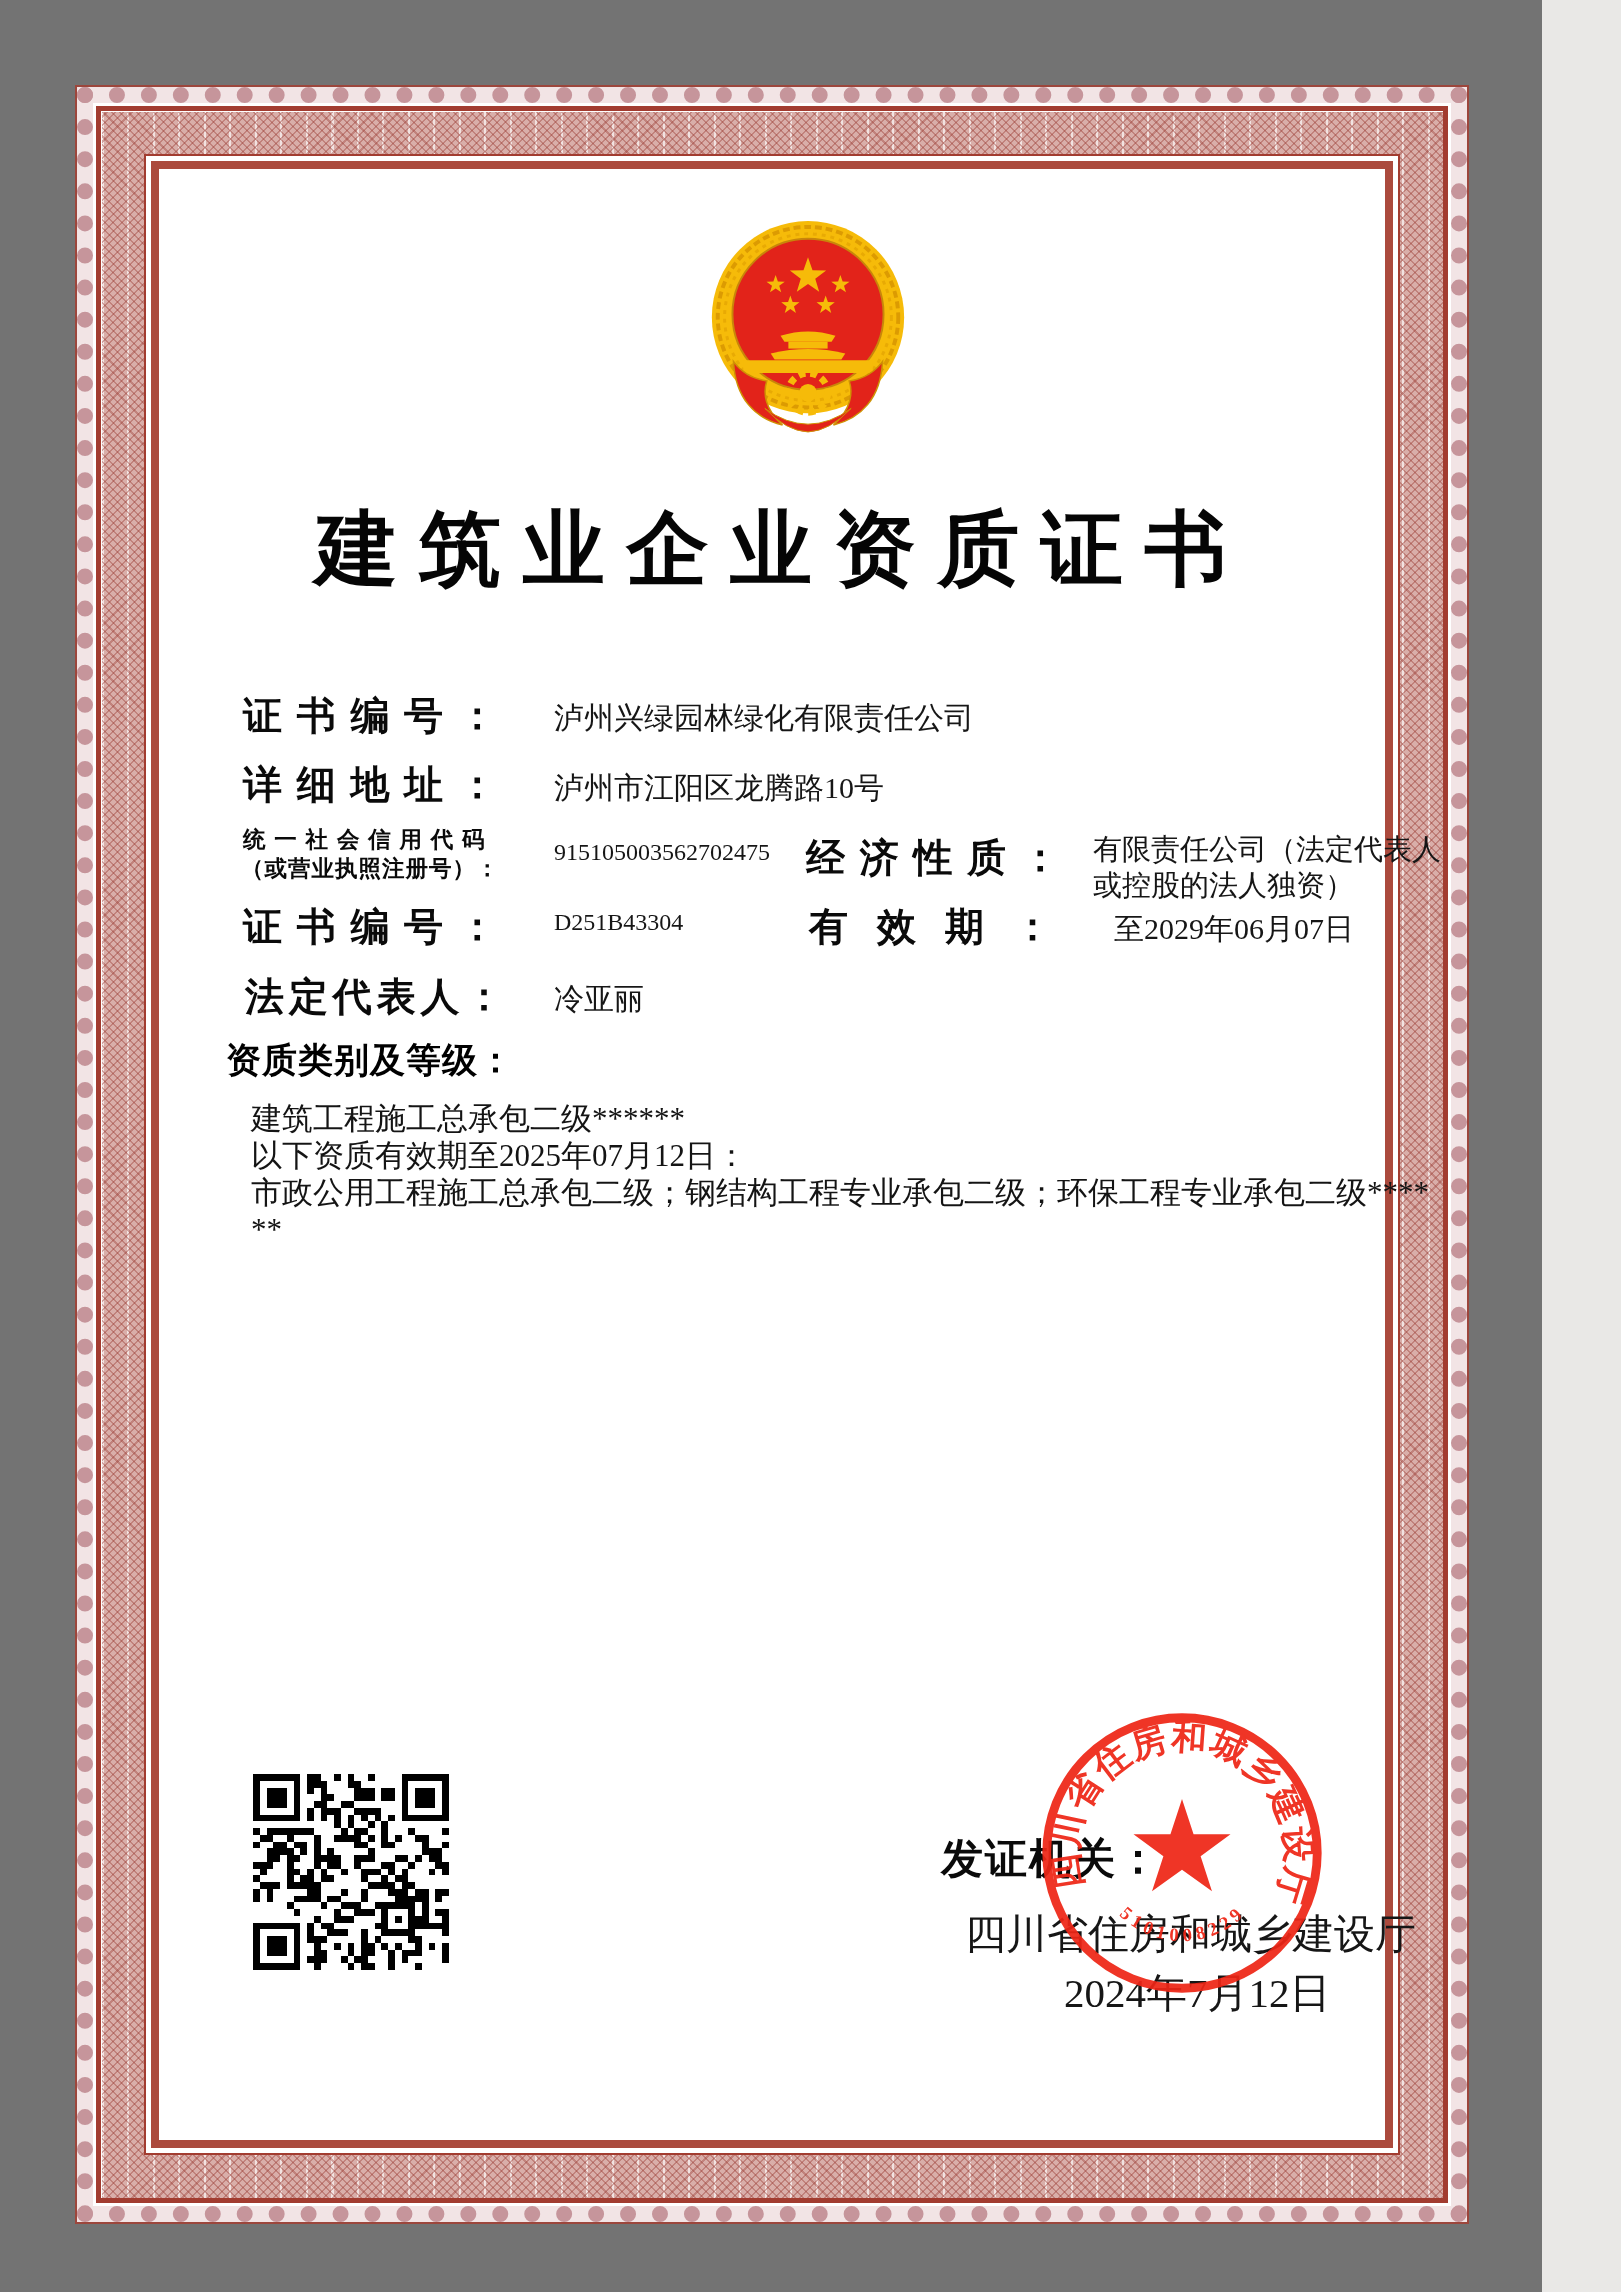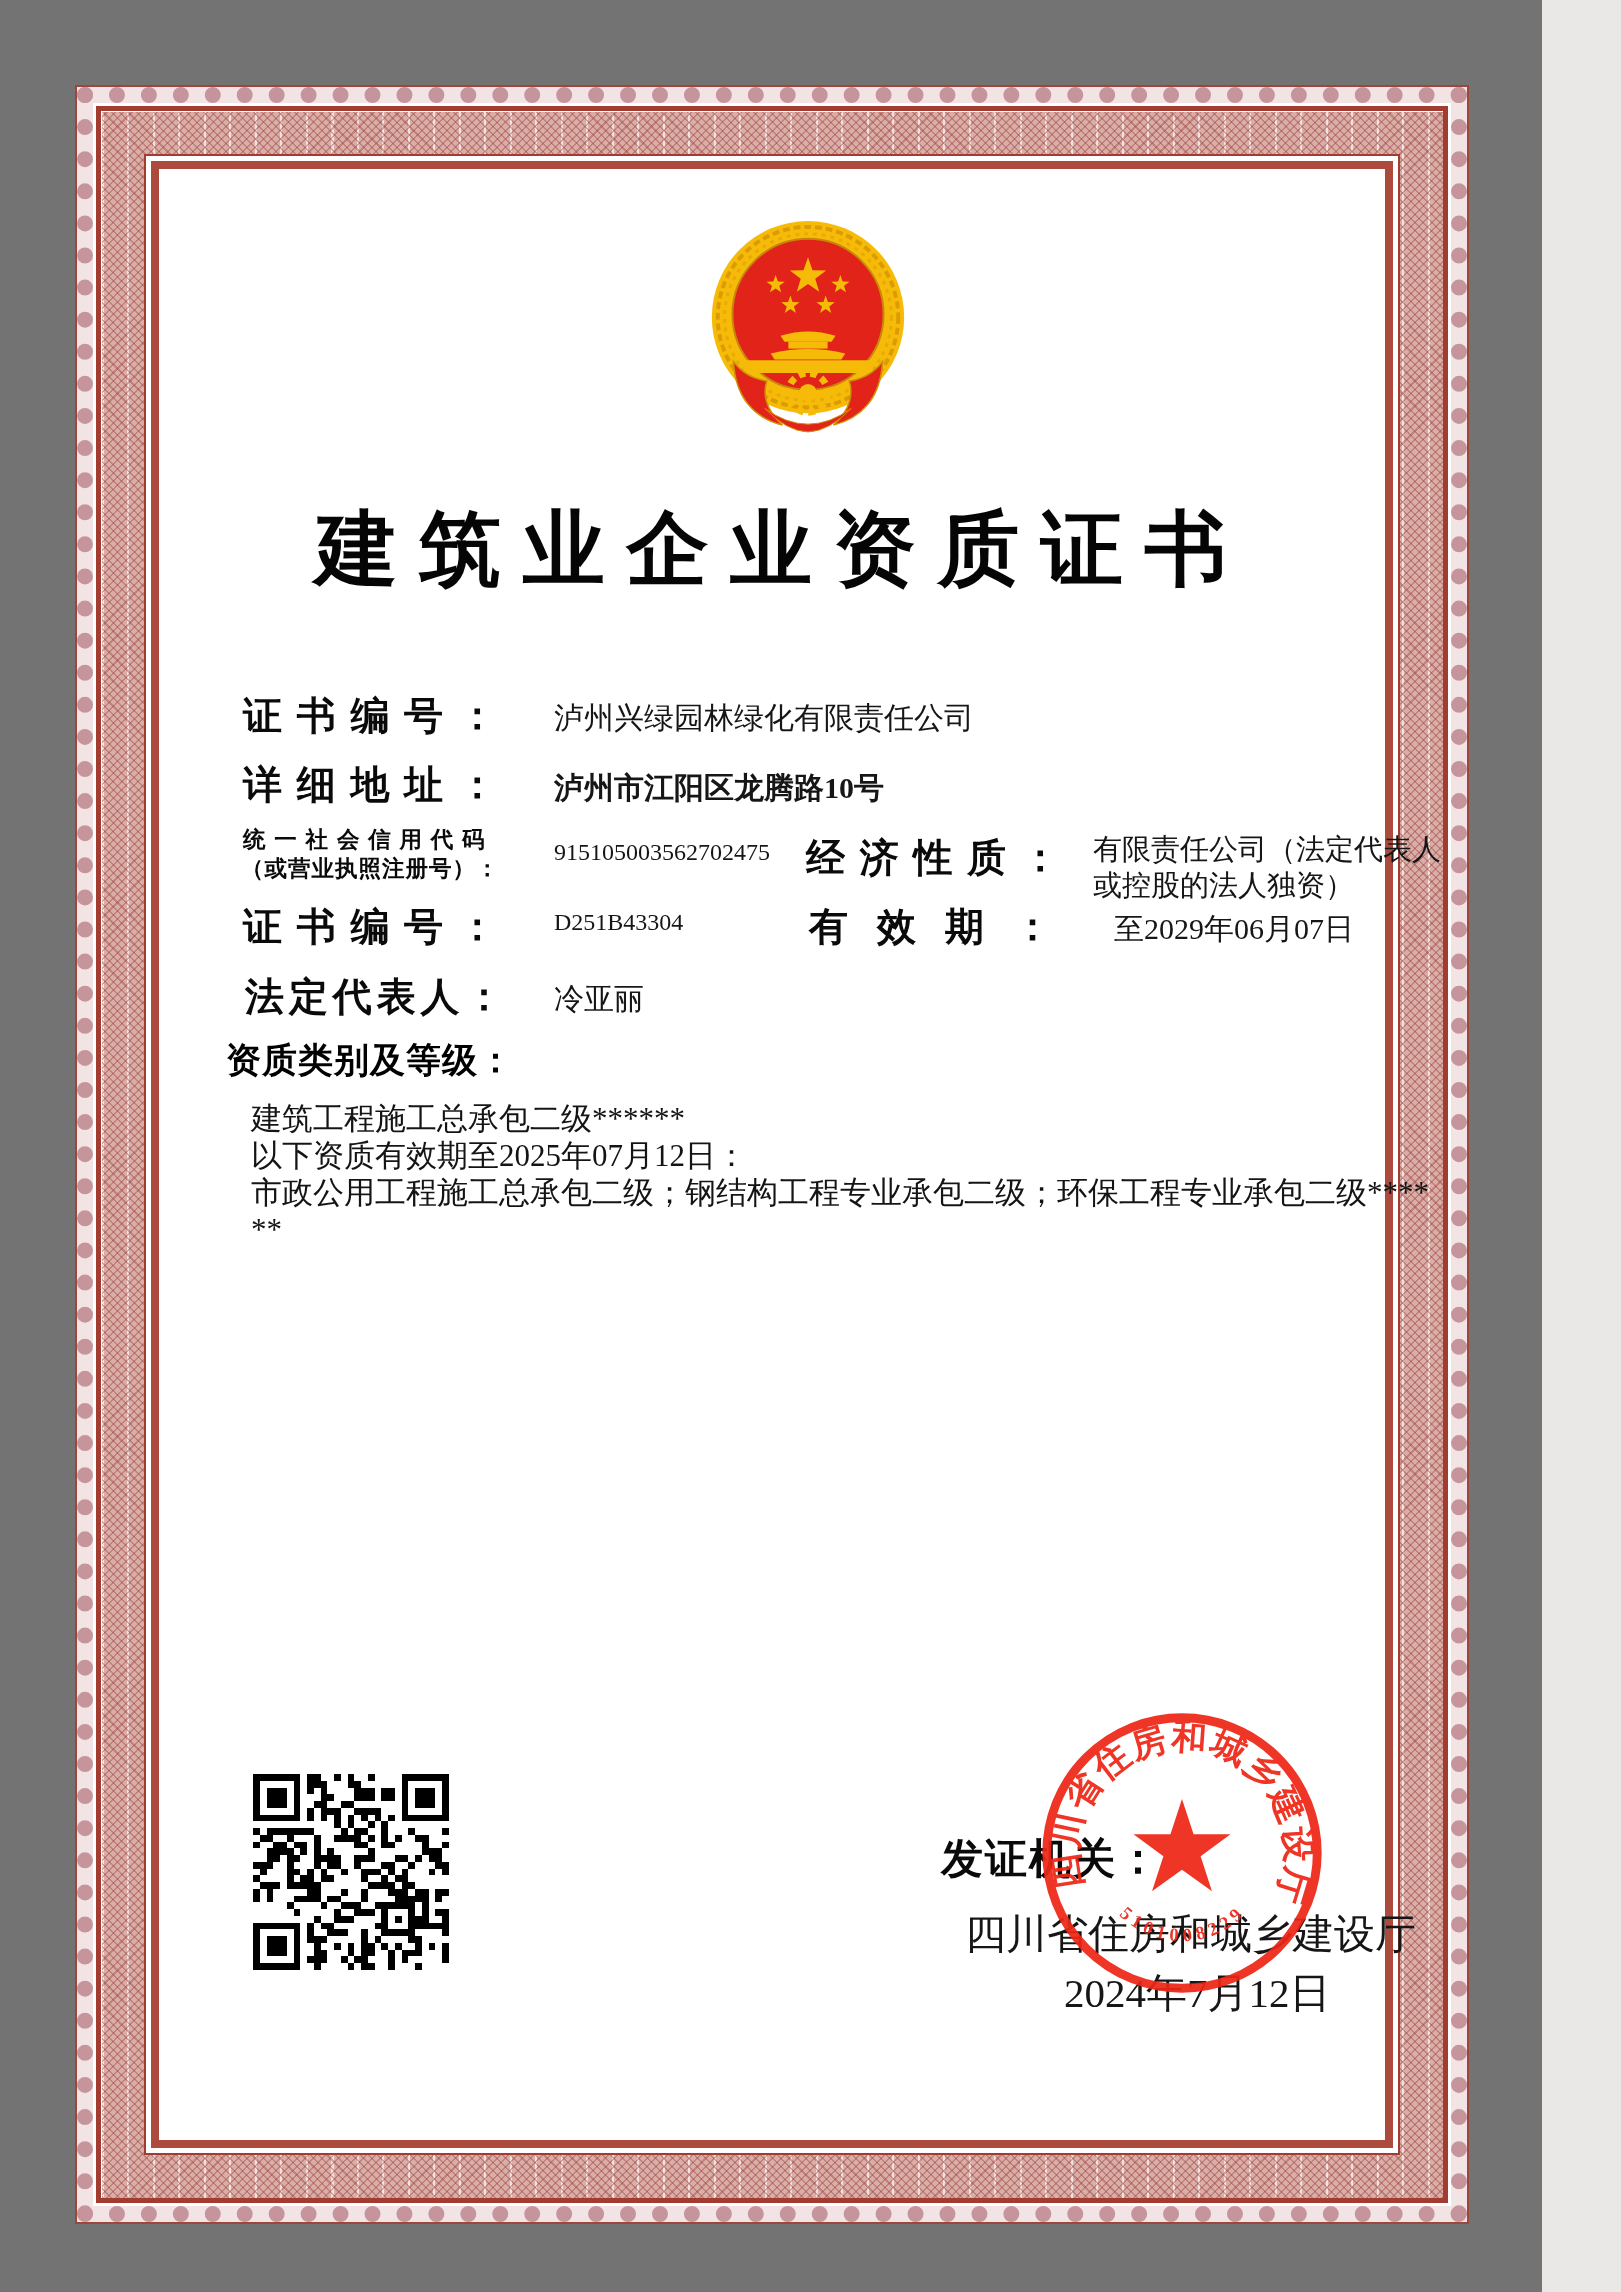--- a/index.html
+++ b/index.html
@@ -102,21 +102,21 @@
         <circle cx="106" cy="180" r="9" fill="#f6bb09"></circle>
       </g>
     </svg>
 
     <div class="abs title">建筑业企业资质证书</div>
 
     <div class="abs lbl lbl-40 ls15" style="left:243px; top:689px;">证书编号：</div>
     <div class="abs v v31" style="left:554px; top:698px;">泸州兴绿园林绿化有限责任公司</div>
 
     <div class="abs lbl lbl-40 ls15" style="left:243px; top:758px;">详细地址：</div>
-    <div class="abs v v31" style="left:554px; top:768px;font-weight:bold;">泸州市江阳区龙腾路10号</div>
+    <div class="abs v v31" style="left:554px; top:768px;">泸州市江阳区龙腾路10号</div>
 
     <div class="abs lbl lbl-small" style="left:243px; top:826px; letter-spacing:8.8px;">统一社会信用代码</div>
     <div class="abs lbl lbl-small" style="left:241px; top:855px; letter-spacing:1px;">（或营业执照注册号）：</div>
     <div class="abs v v33" style="left:554px; top:839px;">915105003562702475</div>
 
     <div class="abs lbl lbl-40 ls15" style="left:806px; top:831px;">经济性质：</div>
     <div class="abs v v30" style="left:1093px; top:831px;">有限责任公司（法定代表人</div>
     <div class="abs v v30" style="left:1093px; top:867px;">或控股的法人独资）</div>
 
     <div class="abs lbl lbl-40 ls15" style="left:243px; top:900px;">证书编号：</div>

